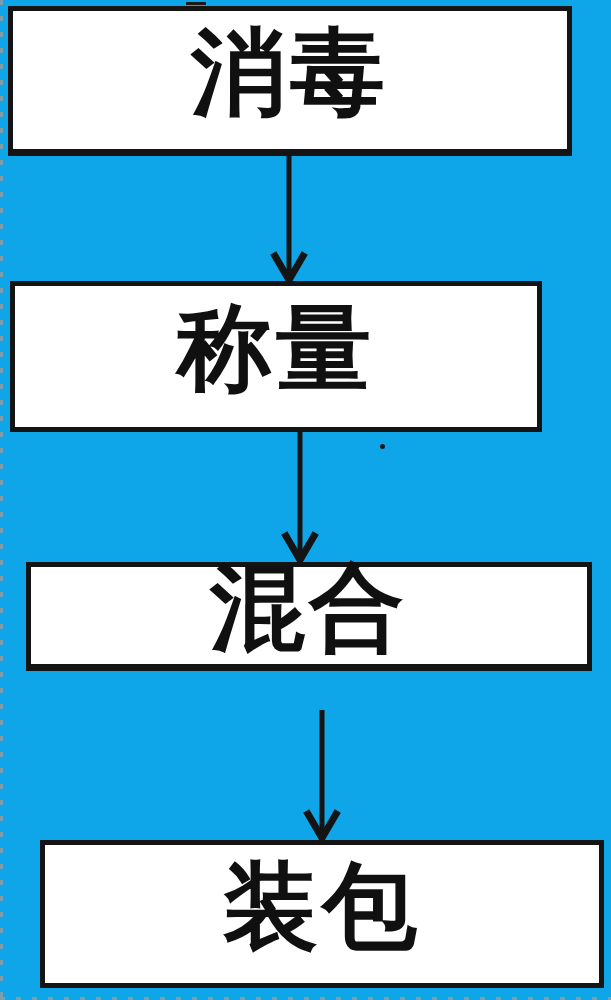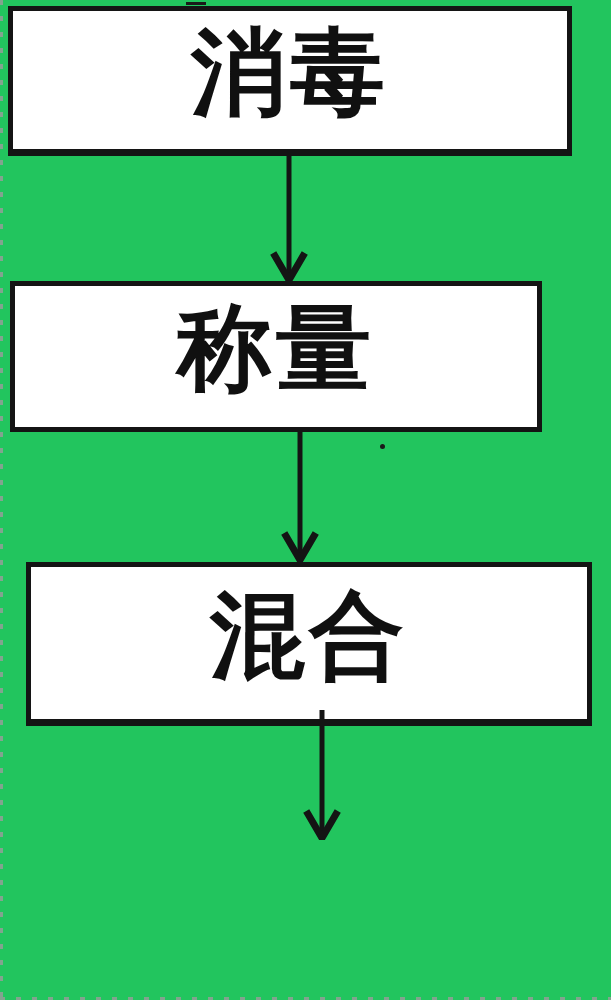--- a/index.html
+++ b/index.html
@@ -4,21 +4,21 @@
 <style>
   html, body {
     margin: 0;
     padding: 0;
     background: #ffffff;
   }
   #canvas {
     position: relative;
     width: 611px;
     height: 1000px;
-    background: #22c55e;
+    background: #0ea5e9;
     overflow: hidden;
     font-family: "DejaVu Serif", "Liberation Serif", serif;
   }
 
   
   .step {
     position: absolute;
     box-sizing: border-box;
     border: 5px solid #141414;
     background: #ffffff;
@@ -30,21 +30,21 @@
   .step .label {
     font-size: 95px;
     font-weight: 700;
     color: #101010;
     letter-spacing: 4px;
     line-height: 1;
     white-space: nowrap;
   }
   .step-0 { left: 8px;  top: 6px;   width: 564px; height: 150px; border-bottom-width: 7px; }
   .step-1 { left: 10px; top: 281px; width: 532px; height: 151px; }
-  .step-2 { left: 26px; top: 562px; width: 566px; height: 164px; border-bottom-width: 7px; }
+  .step-2 { left: 26px; top: 562px; width: 566px; height: 109px; border-bottom-width: 7px; }
   .step-3 { left: 40px; top: 840px; width: 564px; height: 148px; }
 
   
   .arrow { position: absolute; display: block; }
   .arrow-0 { left: 269px; top: 154px; }
   .arrow-1 { left: 280px; top: 432px; }
   .arrow-2 { left: 302px; top: 710px; }
 
   
   .edge-left {
@@ -95,14 +95,17 @@
 
   <div class="step step-2">
     <span class="label">混合</span>
   </div>
 
   <svg class="arrow arrow-2" width="40" height="130" viewBox="0 0 40 130">
     <line x1="20" y1="0" x2="20" y2="126" stroke="#141414" stroke-width="5"></line>
     <path d="M6 104 L20 128 L34 104" fill="none" stroke="#141414" stroke-width="7" stroke-linecap="square"></path>
   </svg>
 
+  <div class="step step-3">
+    <span class="label">装包</span>
+  </div>
 
 </div>
 
 </body></html>

